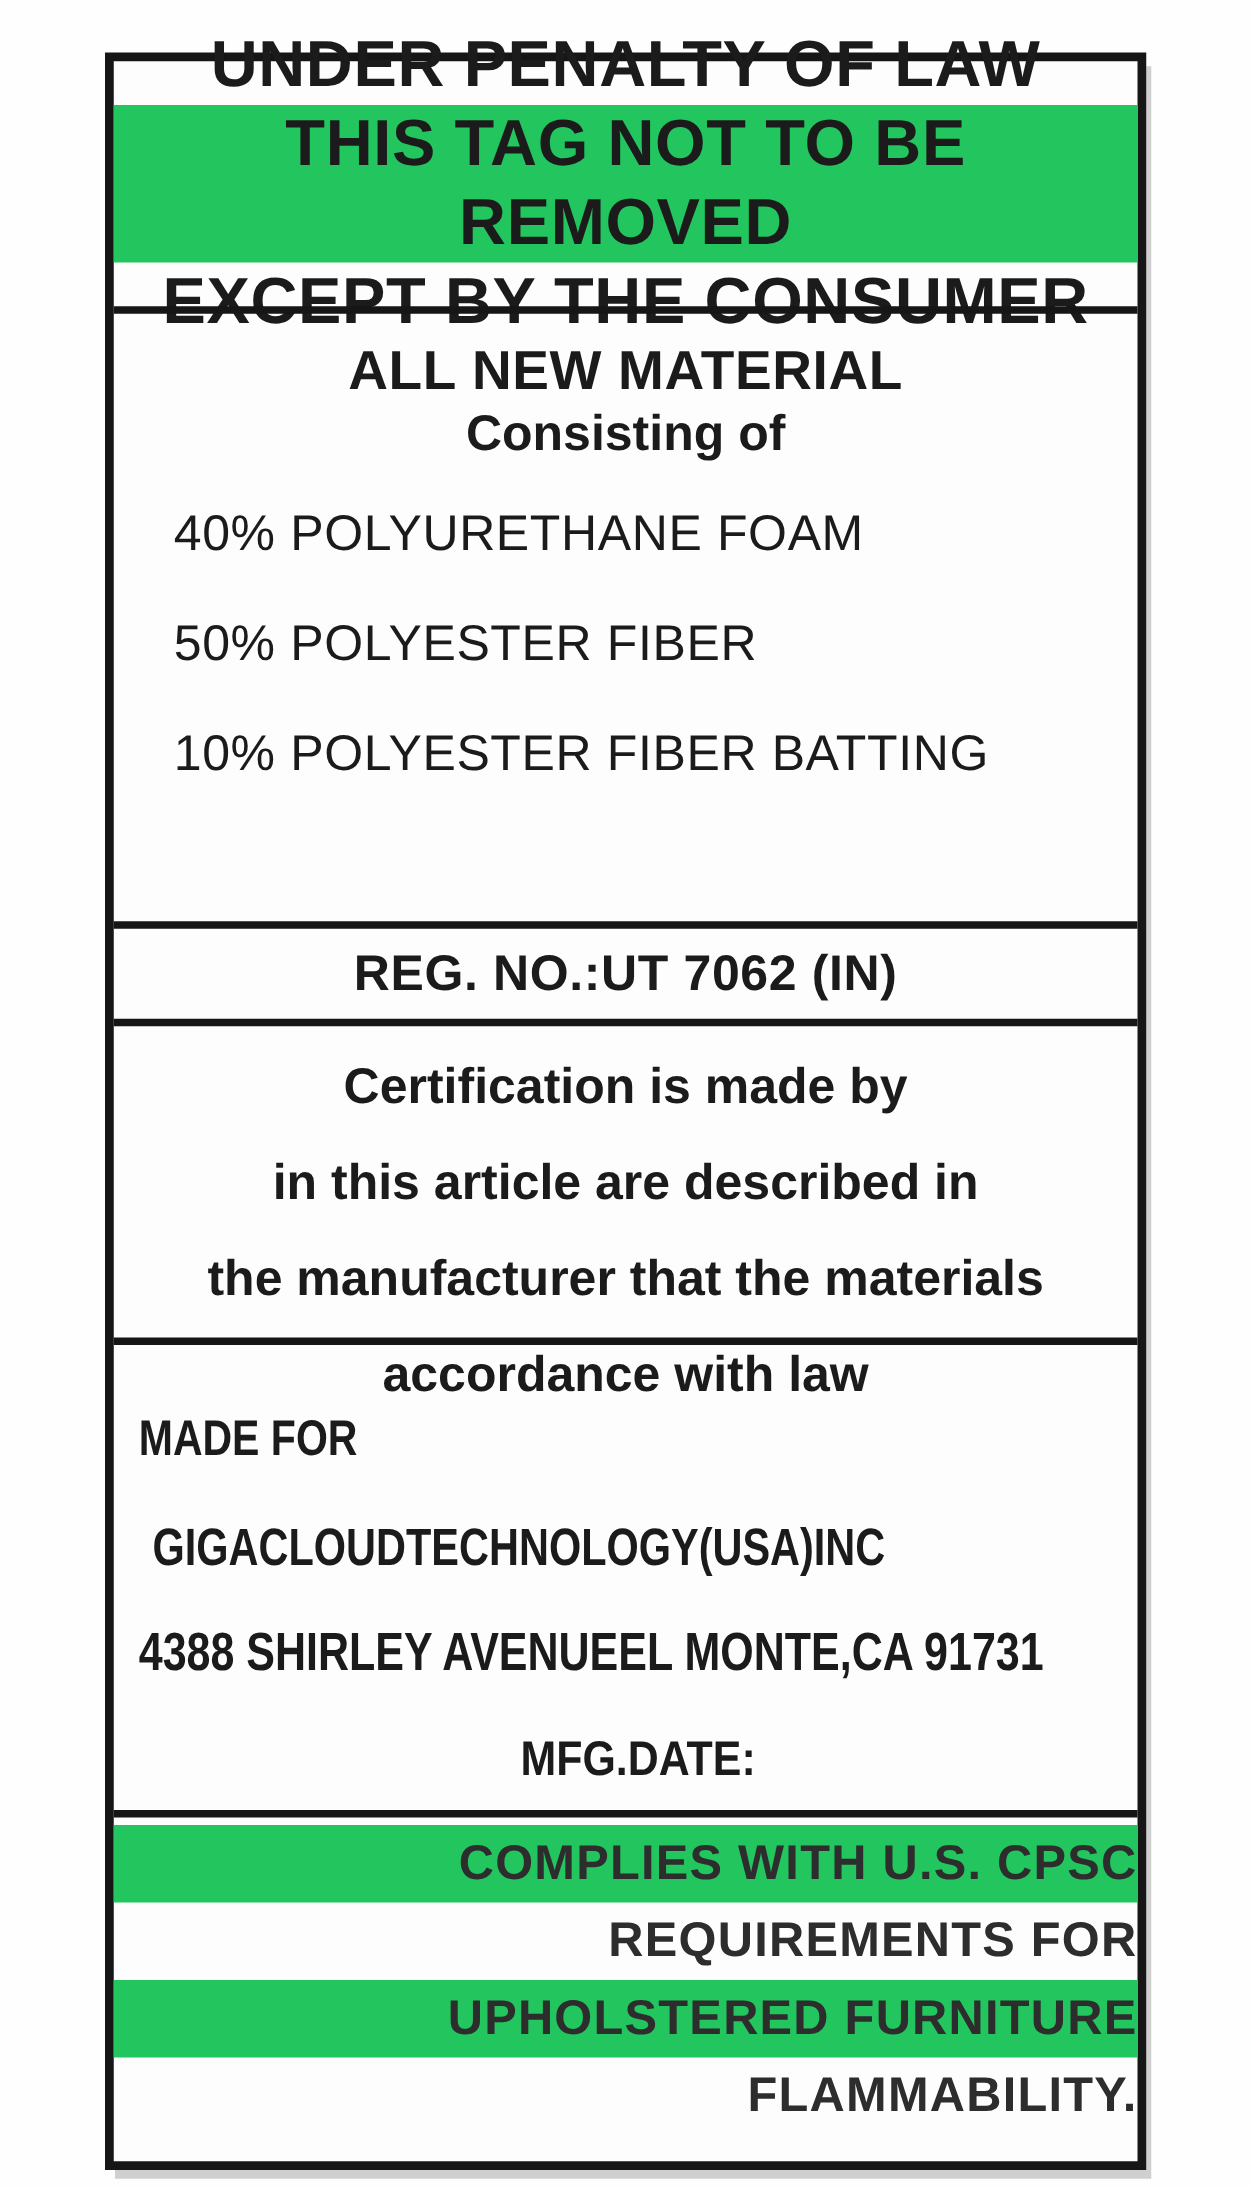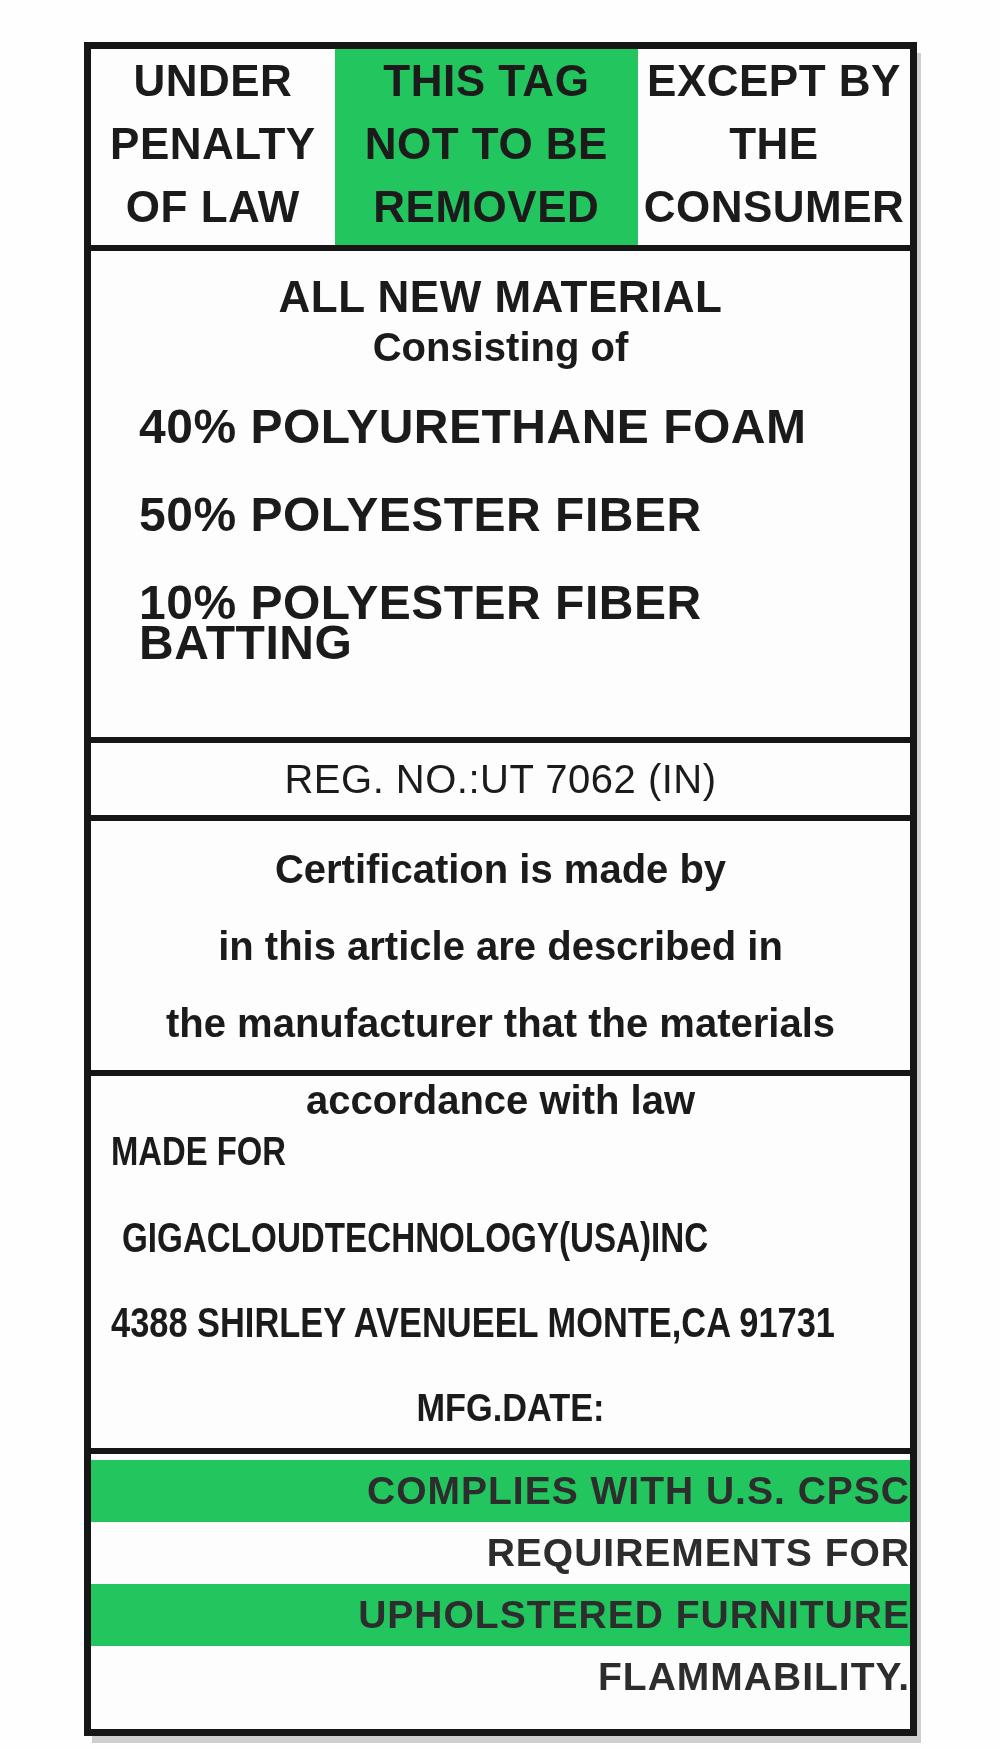--- a/index.html
+++ b/index.html
@@ -37,25 +37,25 @@
     flex: none;
   }
   .section + .section {
     border-top: 6px solid #161616;
   }
 
   
   .s1 {
     height: 196px;
     display: flex;
-    flex-direction: row;
+    flex-direction: column;
     justify-content: center;
     text-align: center;
     font-weight: bold;
-    font-size: 44px;
+    font-size: 52px;
     line-height: 63px;
     letter-spacing: 0.5px;
   }
   .scan-bg { background: #22c55e; }
 
   
   .s2 {
     height: 492px;
     padding-top: 20px;
     text-align: center;
@@ -70,34 +70,34 @@
     font-weight: bold;
     font-size: 40px;
     line-height: 48px;
   }
   .s2 .items {
     margin-top: 36px;
     text-align: left;
     padding-left: 48px;
   }
   .s2 .item {
-    font-weight: bold;
-    font-size: 48px;
+    font-weight: normal;
+    font-size: 40px;
     line-height: 40px;
     margin-bottom: 48px;
     letter-spacing: 0.5px;
   }
 
   
   .s3 {
     height: 78px;
     display: flex;
     align-items: center;
     justify-content: center;
-    font-weight: normal;
+    font-weight: bold;
     font-size: 40px;
     letter-spacing: 0.5px;
   }
 
   
   .s4 {
     height: 255px;
     padding-top: 10px;
     text-align: center;
     font-weight: bold;

